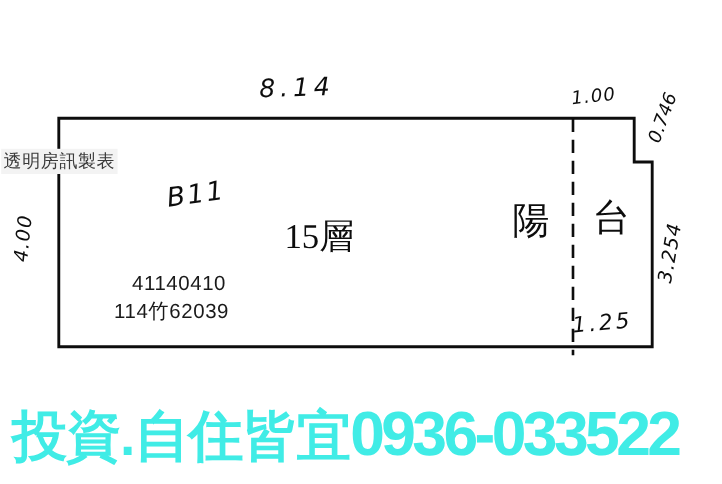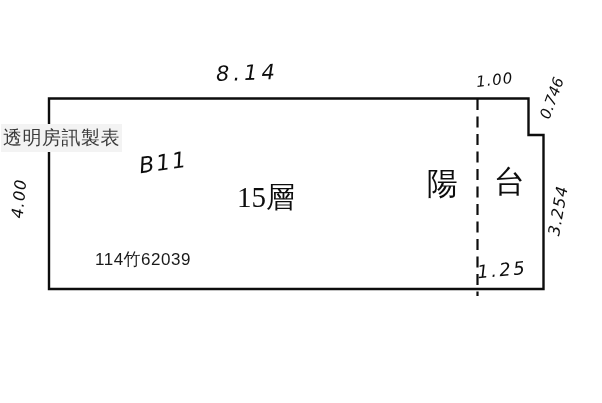--- a/index.html
+++ b/index.html
@@ -10,21 +10,21 @@
     overflow: hidden;
     position: relative;
   }
   .stage { position: absolute; inset: 0; width: 602px; height: 403px; }
   .plan-svg { position: absolute; left: 0; top: 0; }
 
   .abs { position: absolute; white-space: nowrap; }
 
   .watermark {
     left: 1px; top: 124px;
-    font-size: 19px; letter-spacing: 0.5px;
+    font-size: 15px; letter-spacing: 0.5px;
     color: var(--watermark-text, #3b3b3b);
     background: var(--watermark-bg, #f3f3f3);
     padding: 1px 2px;
     z-index: 3;
   }
 
   .hand {
     font-family: "DejaVu Sans", sans-serif;
     font-style: italic;
     color: var(--ink, #0d0d0d);
@@ -83,16 +83,20 @@
   <div class="abs hand dim-notch">0.746</div>
   <div class="abs hand dim-left">4.00</div>
   <div class="abs hand dim-right">3.254</div>
   <div class="abs hand dim-balc-bot">1.25</div>
 
   <div class="abs unit-label">B11</div>
   <div class="abs serif-label floor-label">15層</div>
   <div class="abs serif-label balc-yang">陽</div>
   <div class="abs serif-label balc-tai">台</div>
 
+  <div class="abs reg reg-1">41140410</div>
   <div class="abs reg reg-2">114竹62039</div>
 
+  <div class="abs footer">
+    <span class="ad">投資.自住皆宜</span><span class="phone">0936-033522</span>
+  </div>
 
 </div>
 
 </body></html>

